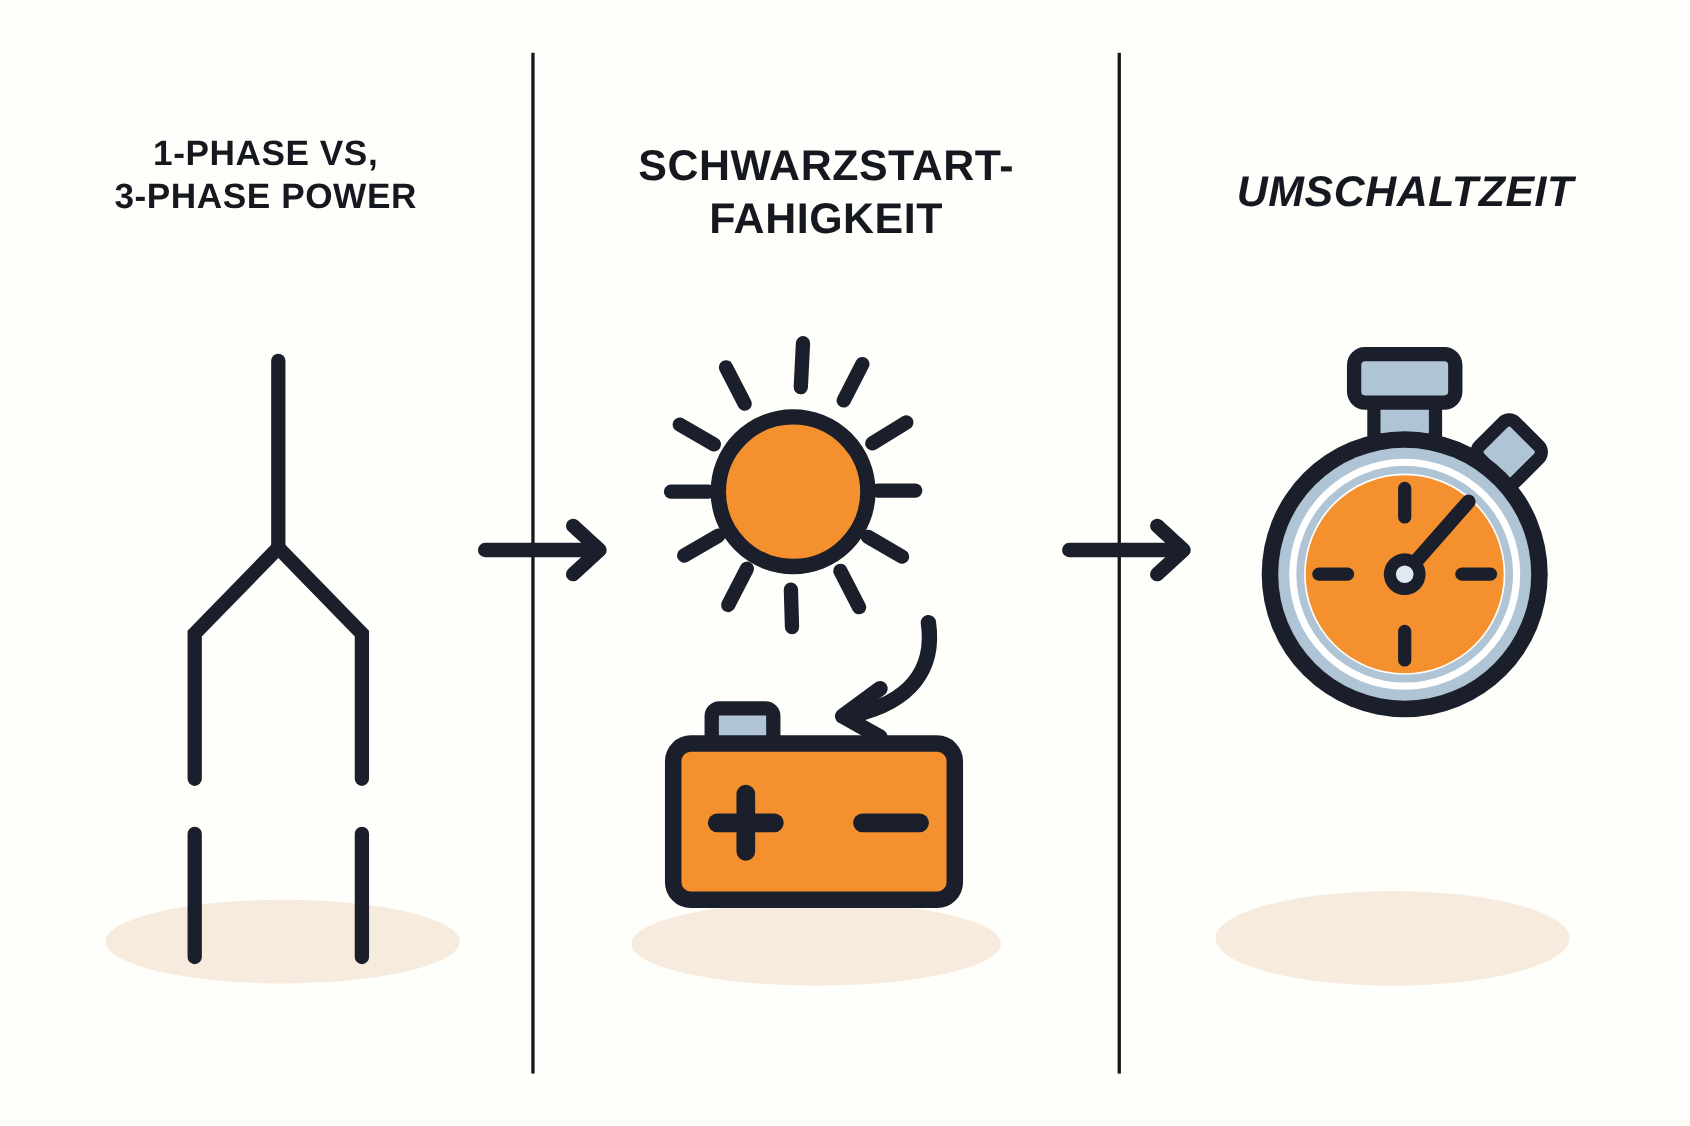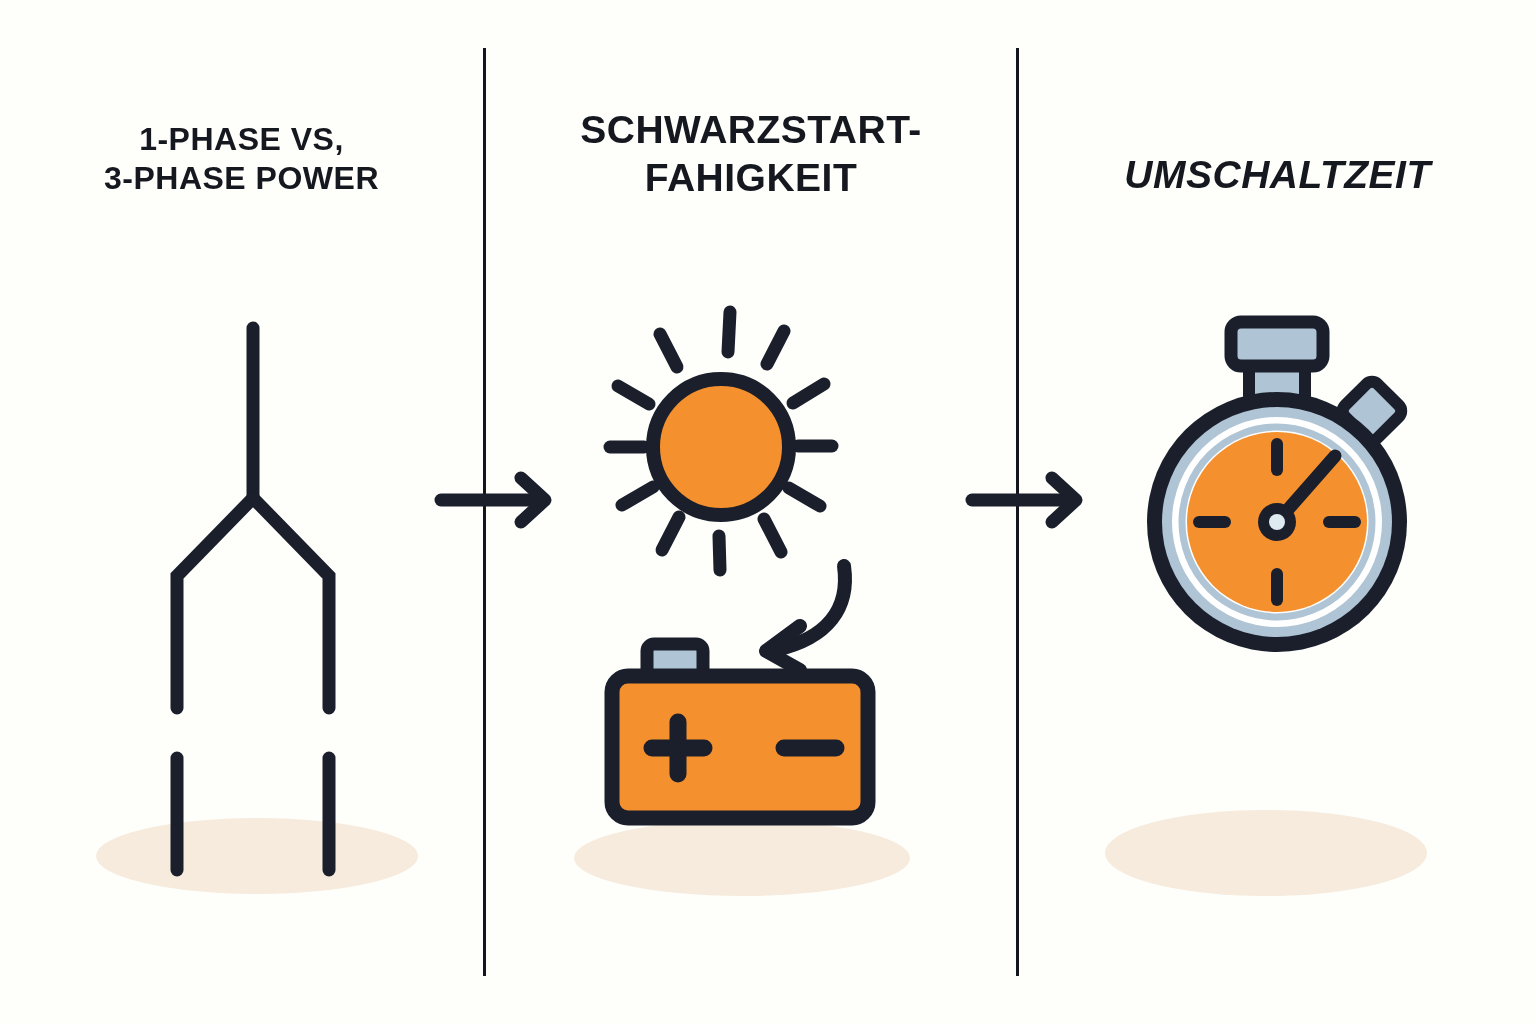--- a/index.html
+++ b/index.html
@@ -45,21 +45,21 @@
     width: 100%;
     text-align: center;
     color: #16181f;
     font-weight: 700;
     letter-spacing: 0.5px;
     line-height: 1.23;
     text-transform: uppercase;
     white-space: pre-line;
   }
   .panel.p1 .title { top: 120px; font-size: 32px; }
-  .panel.p2 .title { top: 106px; font-size: 39px; }
+  .panel.p2 .title { top: 128px; font-size: 39px; }
   .panel.p3 .title { top: 151px; font-size: 39px; }
 
   
   .shadow {
     position: absolute;
     background: #f6ebdc;
     border-radius: 50%;
   }
   .shadow.s1 { left: 96px;  top: 818px; width: 322px; height: 76px; }
   .shadow.s2 { left: 88px;  top: 820px; width: 336px; height: 76px; }

